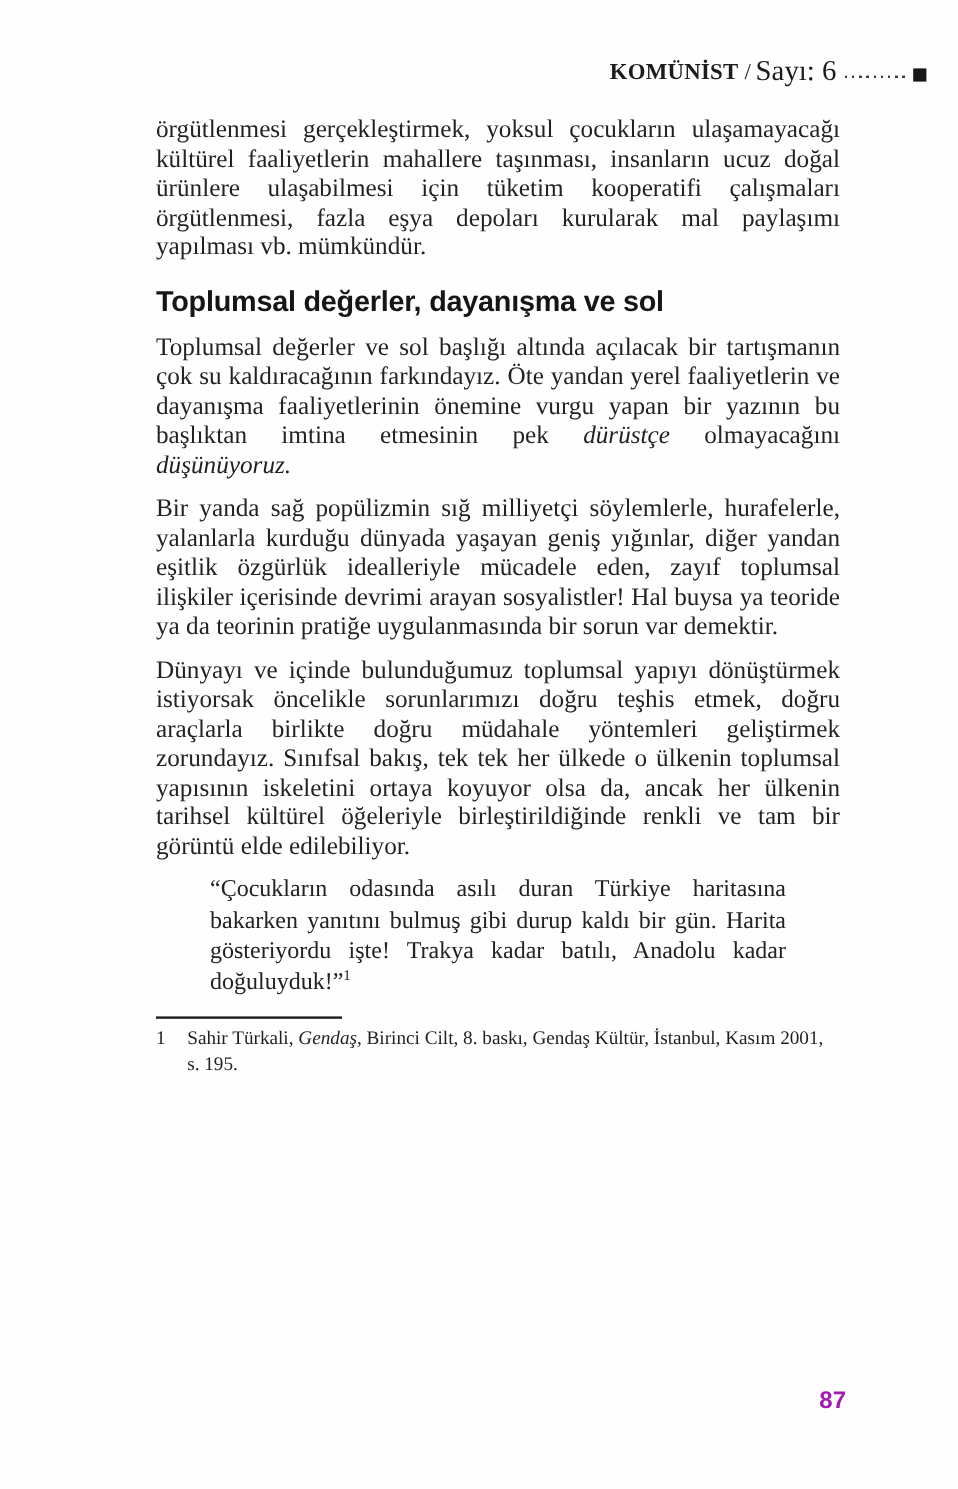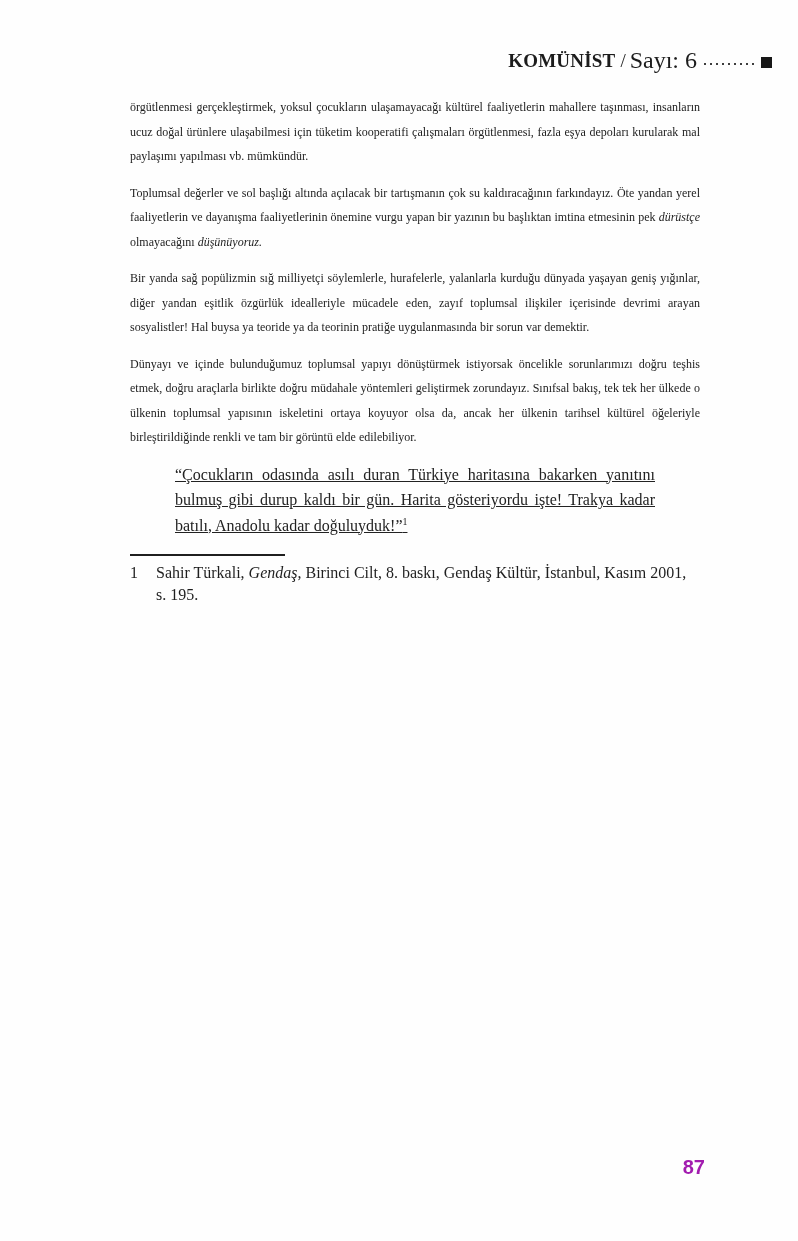--- a/index.html
+++ b/index.html
@@ -27,36 +27,36 @@
     width:54px;height:2px;margin-left:7px;margin-top:6px;
     background-image:repeating-linear-gradient(to right,#3d3d3d 0 2px,transparent 2px 6px);
   }
   .header .sq{
     width:11px;height:11px;background:#171717;margin-left:3px;margin-top:3px;
   }
   
   .body{margin-top:49px;}
   p.para{
     margin:0 0 12px 0;
-    font-size:12px;line-height:24.5px;
+    font-size:21px;line-height:24.5px;
     text-align:justify;
     hyphens:auto;-webkit-hyphens:auto;
   }
   h2.heading{
     font-family:"Liberation Sans", sans-serif;
     font-size:24px;line-height:30px;
     font-weight:bold;color:#161616;
     letter-spacing:-.2px;
     margin:19px 0 10px 0;
   }
   p.quote{
     margin:6px 45px 12px 45px;
-    font-size:16px;line-height:25.5px;
+    font-size:20px;line-height:25.5px;
     text-align:justify;
-    hyphens:auto;text-decoration:underline;-webkit-hyphens:auto;
+    hyphens:auto;-webkit-hyphens:auto;
   }
   sup.fnref{font-size:62%;line-height:0;vertical-align:super;}
   
   .footnote-sep{
     width:155px;height:0;
     border-top:2px solid #1f1f1f;
     margin:16px 0 6px 0;
   }
   .footnote{
     display:flex;
@@ -79,20 +79,21 @@
   <div class="header">
     <span class="mag">KOMÜNİST</span>
     <span class="sep">/</span>
     <span class="issue">Sayı: 6</span>
     <span class="leader"></span>
     <span class="sq"></span>
   </div>
 
   <div class="body" id="content">
       <p class="para" lang="tr"><span>örgütlenmesi gerçekleştirmek, yoksul çocukların ulaşamayacağı kültürel faaliyetlerin mahallere taşınması, insanların ucuz doğal ürünlere ulaşabilmesi için tüketim kooperatifi çalışmaları örgütlenmesi, fazla eşya depoları kurularak mal paylaşımı yapılması vb. mümkündür.</span></p>
+      <h2 class="heading">Toplumsal değerler, dayanışma ve sol</h2>
       <p class="para" lang="tr"><span>Toplumsal değerler ve sol başlığı altında açılacak bir tartışmanın çok su kaldıracağının farkındayız. Öte yandan yerel faaliyetlerin ve dayanışma faaliyetlerinin önemine vurgu yapan bir yazının bu başlıktan imtina etmesinin pek </span><span style="font-style: italic;">dürüstçe</span><span> olmayacağını </span><span style="font-style: italic;">düşünüyoruz.</span></p>
       <p class="para" lang="tr"><span>Bir yanda sağ popülizmin sığ milliyetçi söylemlerle, hurafelerle, yalanlarla kurduğu dünyada yaşayan geniş yığınlar, diğer yandan eşitlik özgürlük idealleriyle mücadele eden, zayıf toplumsal ilişkiler içerisinde devrimi arayan sosyalistler! Hal buysa ya teoride ya da teorinin pratiğe uygulanmasında bir sorun var demektir.</span></p>
       <p class="para" lang="tr"><span>Dünyayı ve içinde bulunduğumuz toplumsal yapıyı dönüştürmek istiyorsak öncelikle sorunlarımızı doğru teşhis etmek, doğru araçlarla birlikte doğru müdahale yöntemleri geliştirmek zorundayız. Sınıfsal bakış, tek tek her ülkede o ülkenin toplumsal yapısının iskeletini ortaya koyuyor olsa da, ancak her ülkenin tarihsel kültürel öğeleriyle birleştirildiğinde renkli ve tam bir görüntü elde edilebiliyor.</span></p>
       <p class="quote" lang="tr"><span>“Çocukların odasında asılı duran Türkiye haritasına bakarken yanıtını bulmuş gibi durup kaldı bir gün. Harita gösteriyordu işte! Trakya kadar batılı, Anadolu kadar doğuluyduk!”</span><sup class="fnref">1</sup></p>
     </div>
 
   <div class="footnote-sep"></div>
 
   <div class="footnote">
     <span class="fn-num">1</span>

